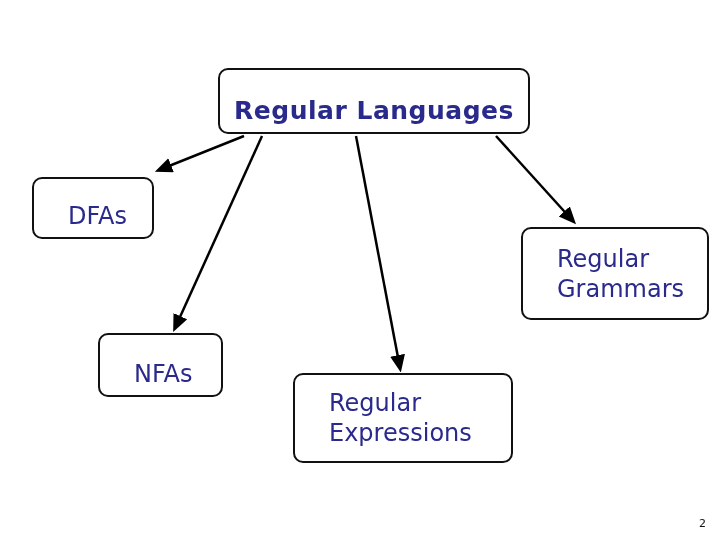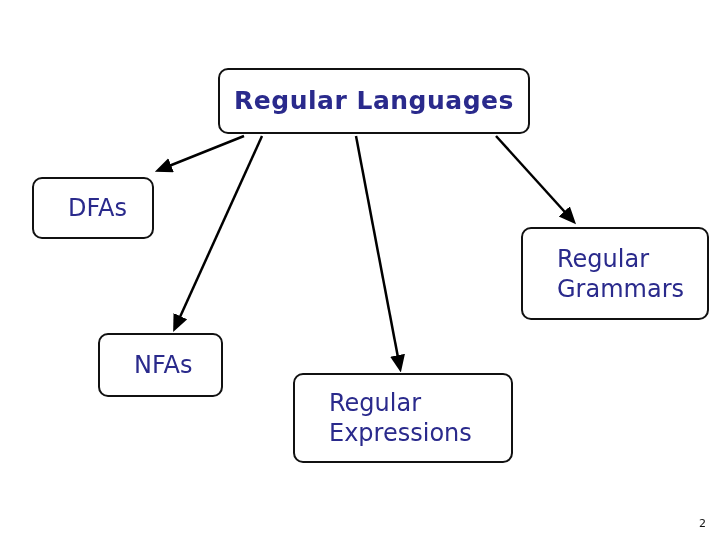--- a/index.html
+++ b/index.html
@@ -21,21 +21,21 @@
   }
   .node {
     position: absolute;
     box-sizing: border-box;
     border: 2px solid #111111;
     border-radius: 10px;
     background: #ffffff;
     color: #2a2a8c;
     font-family: "DejaVu Sans", sans-serif;
     display: flex;
-    align-items: center;
+    align-items: flex-end;
     justify-content: flex-start;
     padding: 6px 12px;
     line-height: 1.25;
     white-space: pre-line;
   }
   .node.title-node {
     font-size: 25px;
     font-weight: bold;
     letter-spacing: 0.5px;
     justify-content: center;

